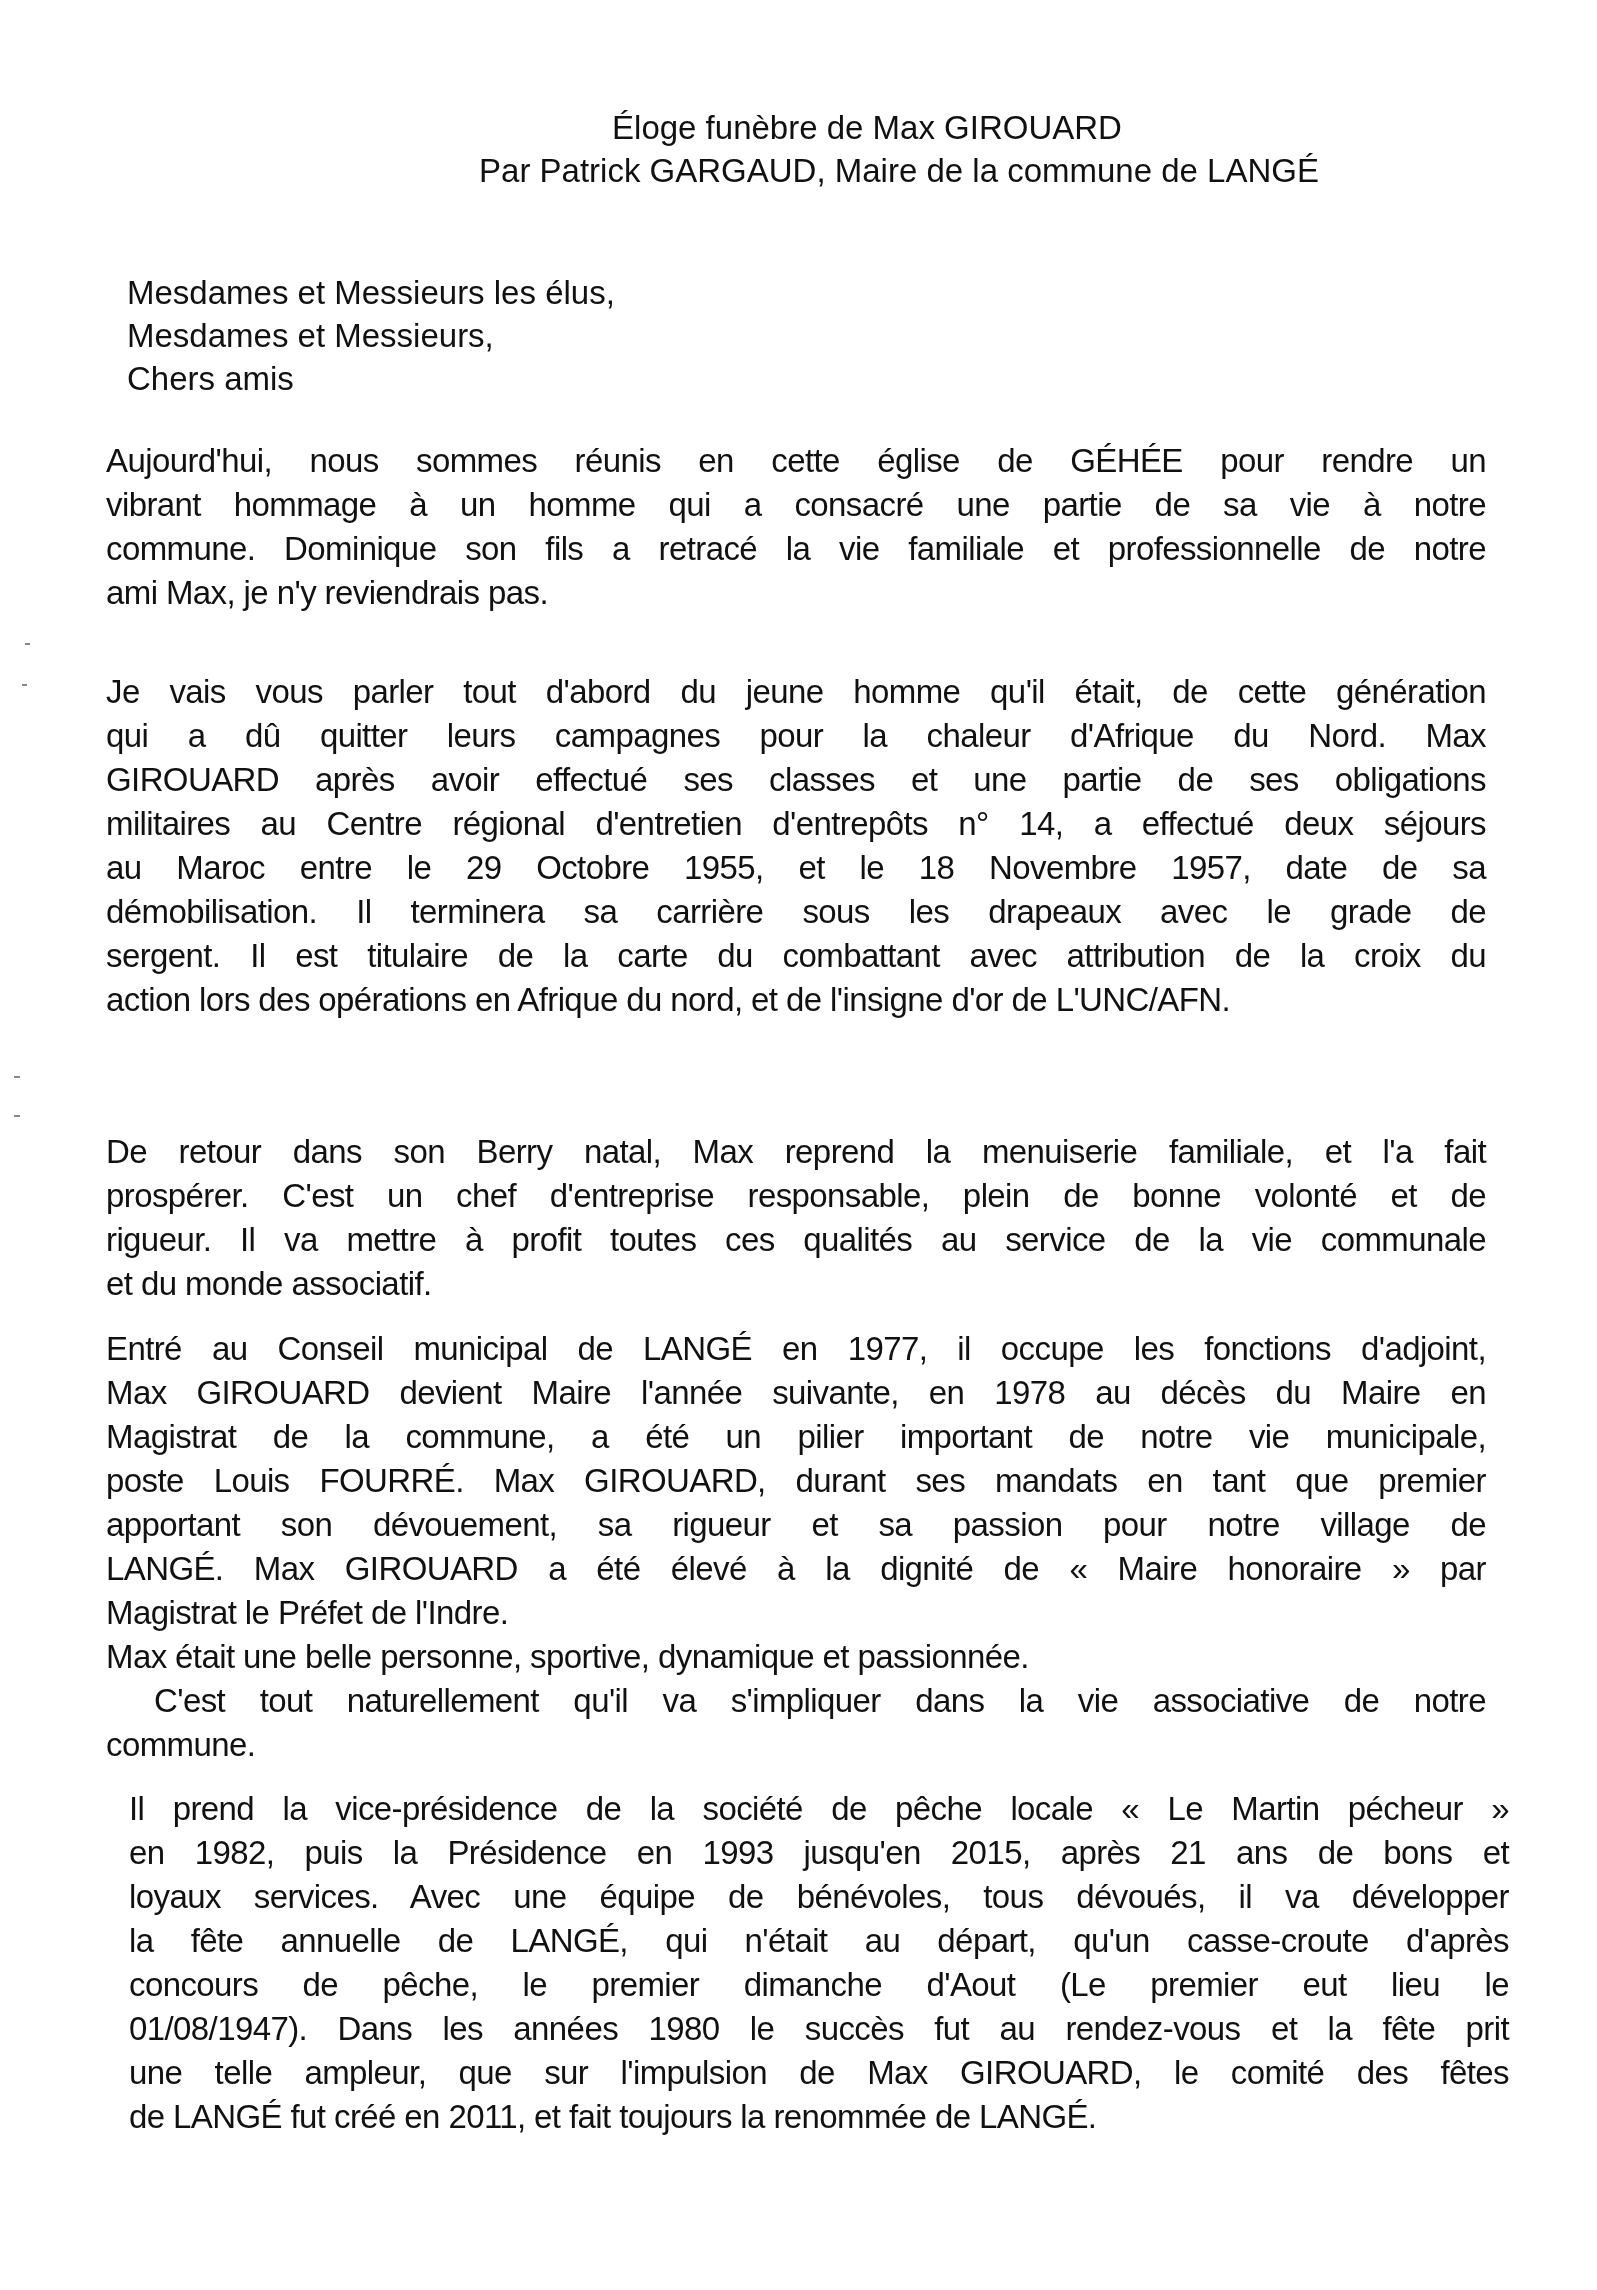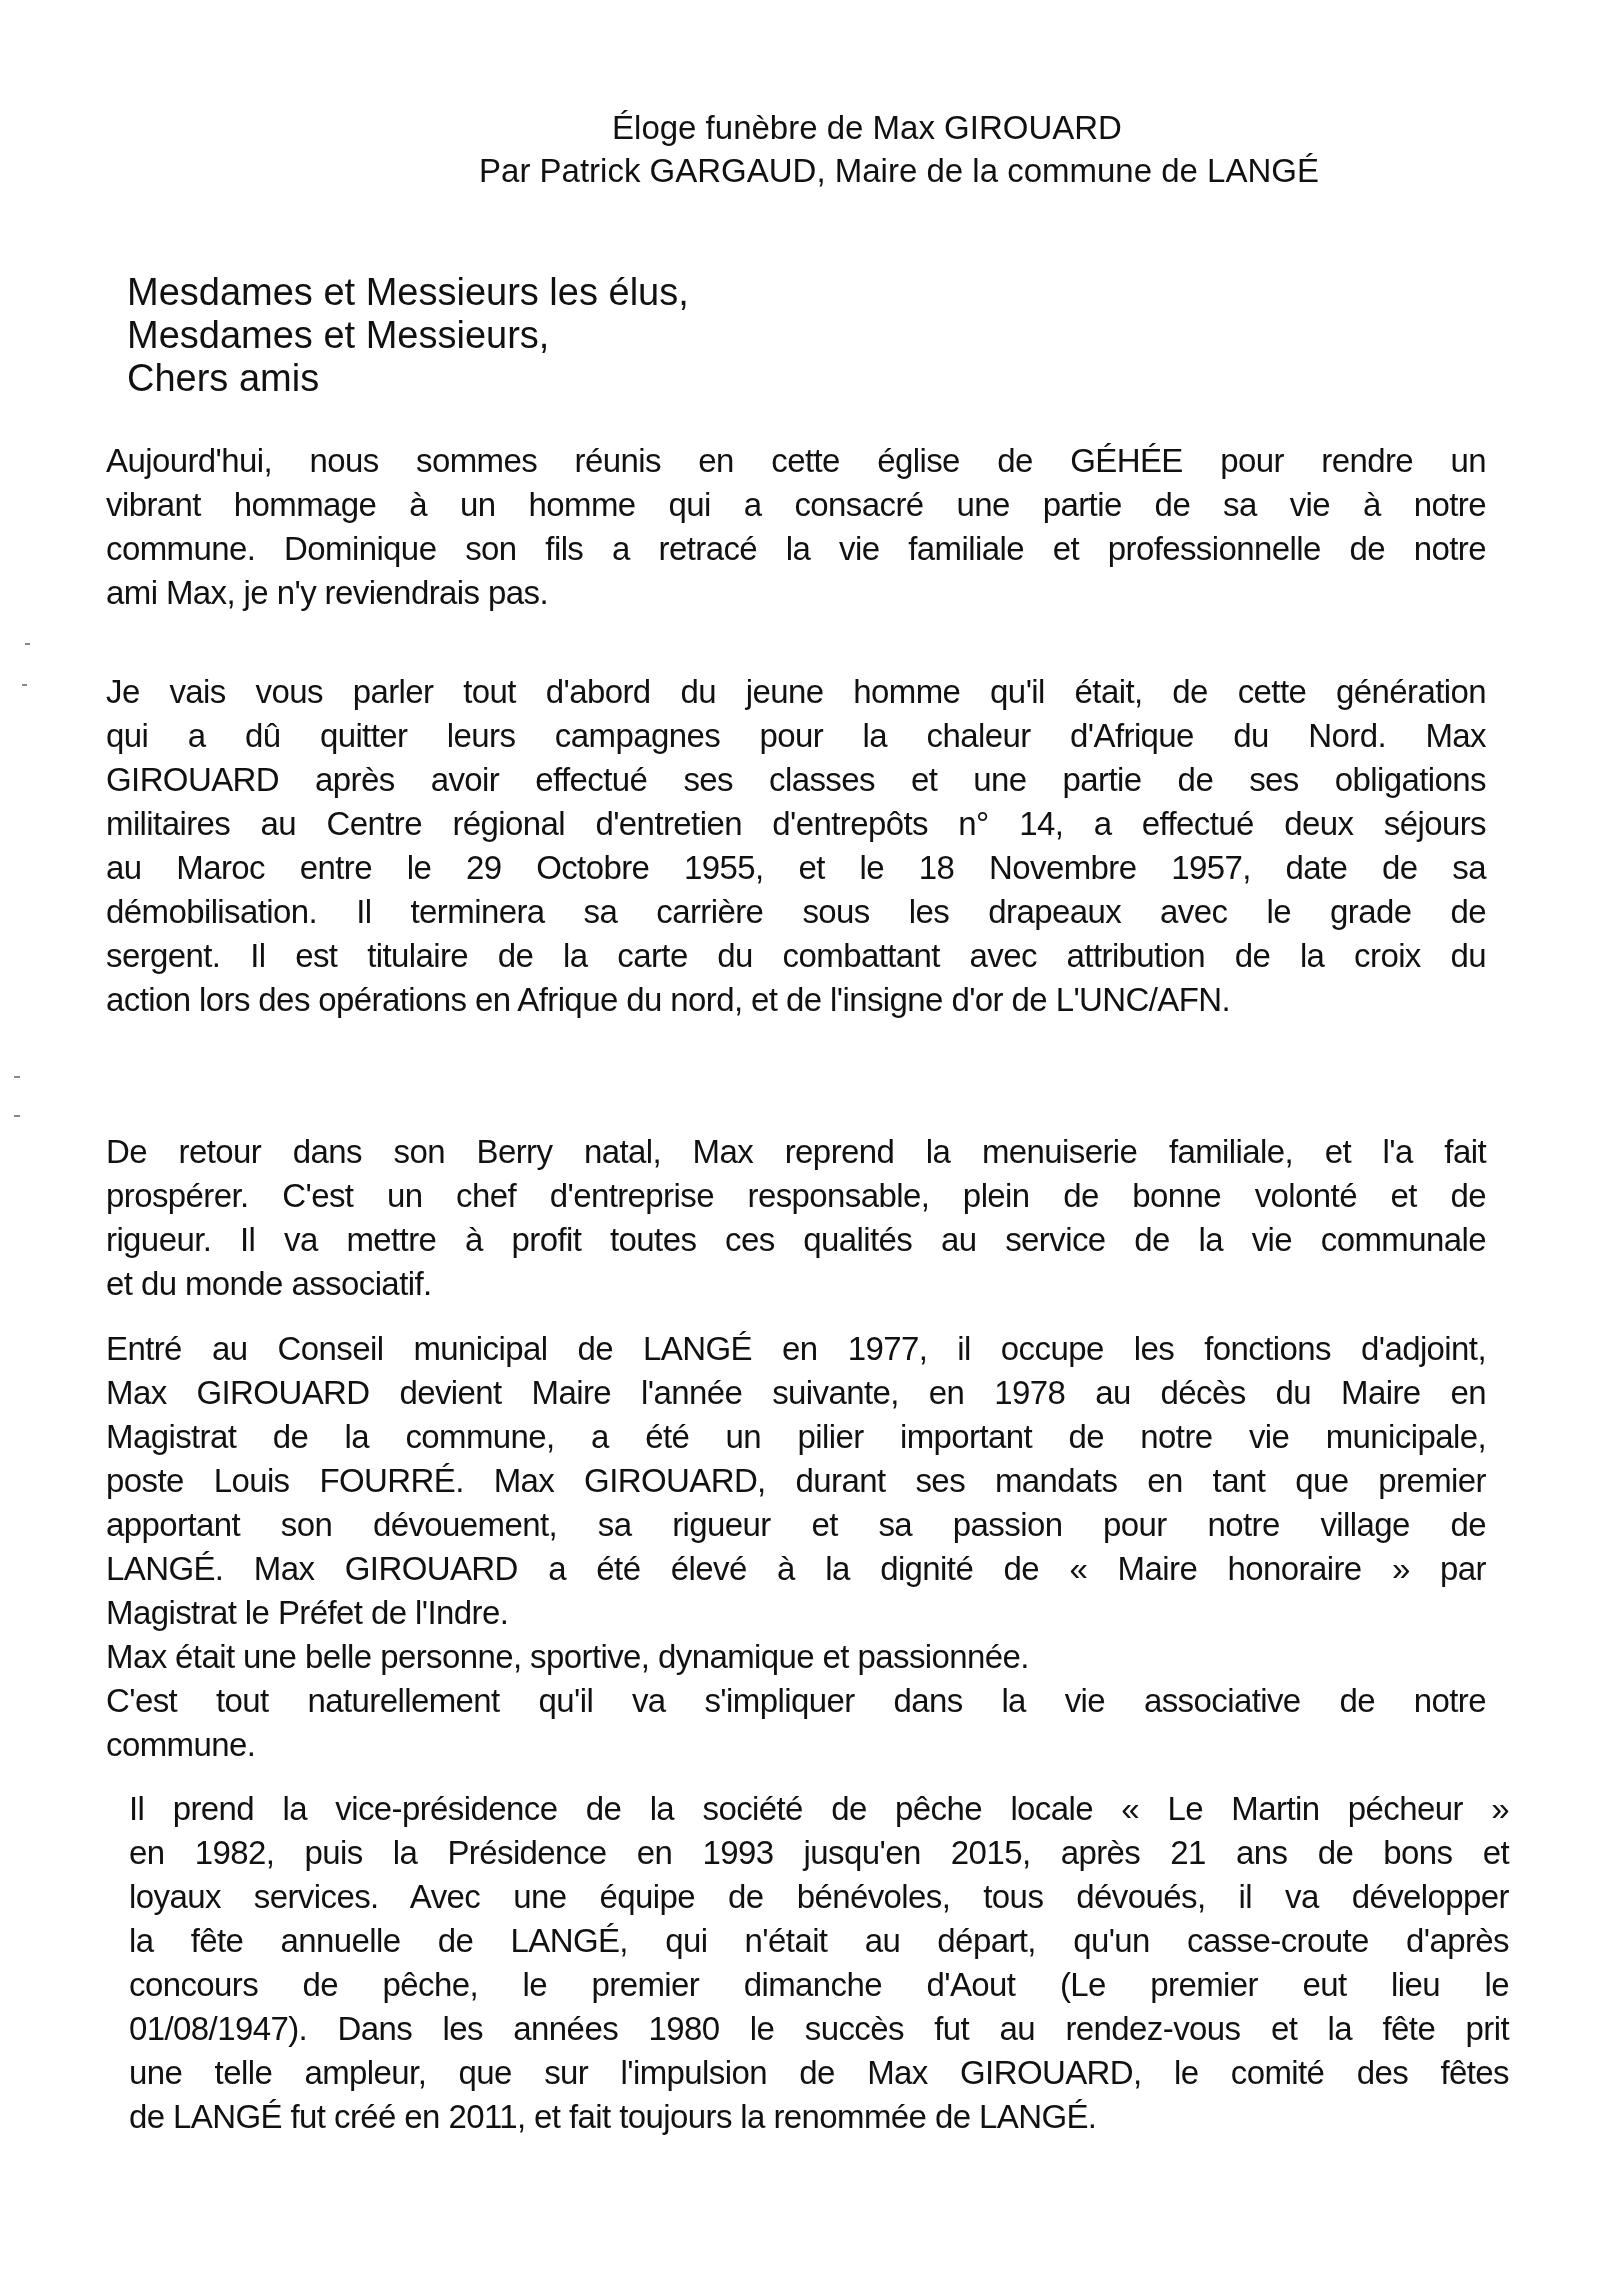--- a/index.html
+++ b/index.html
@@ -15,21 +15,21 @@
       position: absolute; top: 106px; left: 0; width: 1597px;
       text-align: center; font-size: 33px; line-height: 43px;
     }
     .header div { margin-left: 137px; }
     .header .sub { margin-left: 201px; }
     .page {
       position: absolute; left: 106px; width: 1380px;
       font-size: 33px; line-height: 44px;
       letter-spacing: -0.6px;
     }
-    .salutation { left: 127px; top: 271px; font-size: 38px; line-height: 43px; position:absolute; }
+    .salutation { left: 127px; top: 271px; font-size: 33px; line-height: 43px; position:absolute; }
     .salutation div { white-space: nowrap; }
     .para-line { display: block; text-align: justify; text-align-last: justify; white-space: nowrap; }
   </style>
 </head>
 <body>
 
 <div class="scan-mark" style="left:24.5px;top:643px;"></div>
 <div class="scan-mark" style="left:21.6px;top:684px;"></div>
 <div class="scan-mark" style="left:13.7px;top:1076px;"></div>
 <div class="scan-mark" style="left:13.7px;top:1115px;"></div>
@@ -69,21 +69,21 @@
   </div>
 <div class="page" style="top:1327px;">
     <span class="para-line" style="white-space: normal; word-spacing: 0px;">Entré au Conseil municipal de LANGÉ en 1977, il occupe les fonctions d'adjoint,</span>
     <span class="para-line" style="white-space: normal; word-spacing: 0px;">Max GIROUARD devient Maire l'année suivante, en 1978 au décès du Maire en</span>
     <span class="para-line" style="white-space: normal; word-spacing: 0px;">Magistrat de la commune, a été un pilier important de notre vie municipale,</span>
     <span class="para-line" style="white-space: normal; word-spacing: 0px;">poste Louis FOURRÉ. Max GIROUARD, durant ses mandats en tant que premier</span>
     <span class="para-line" style="white-space: normal; word-spacing: 0px;">apportant son dévouement, sa rigueur et sa passion pour notre village de</span>
     <span class="para-line" style="white-space: normal; word-spacing: 0px;">LANGÉ. Max GIROUARD  a été élevé à la dignité de « Maire honoraire » par</span>
     <span class="para-line" style="text-align-last: left; white-space: normal; word-spacing: 0px;">Magistrat le Préfet de l'Indre.</span>
     <span class="para-line" style="text-align-last: left; white-space: normal; word-spacing: 0px;">Max était une belle personne, sportive, dynamique et  passionnée.</span>
-    <span class="para-line" style="white-space: normal; word-spacing: 0px;">C'est tout naturellement qu'il va s'impliquer dans la vie associative de notre</span>
+    <span class="para-line" style="white-space: normal; word-spacing: 0px; margin-left: 48px;">C'est tout naturellement qu'il va s'impliquer dans la vie associative de notre</span>
     <span class="para-line" style="text-align-last: left; white-space: normal; word-spacing: 0px;">commune.</span>
   </div>
 <div class="page" style="top:1787px;margin-left:23px;">
     <span class="para-line" style="white-space: normal; word-spacing: 0px;">Il prend la vice-présidence de la société de pêche locale « Le Martin pécheur »</span>
     <span class="para-line" style="white-space: normal; word-spacing: 0px;">en 1982, puis la Présidence en 1993 jusqu'en 2015, après 21 ans de bons et</span>
     <span class="para-line" style="white-space: normal; word-spacing: 0px;">loyaux services. Avec une équipe de bénévoles,  tous dévoués, il va développer</span>
     <span class="para-line" style="white-space: normal; word-spacing: 0px;">la fête annuelle de LANGÉ, qui n'était au départ,  qu'un casse-croute d'après</span>
     <span class="para-line" style="white-space: normal; word-spacing: 0px;">concours de pêche, le premier dimanche d'Aout (Le premier eut lieu le</span>
     <span class="para-line" style="white-space: normal; word-spacing: 0px;">01/08/1947). Dans les années 1980 le succès fut au rendez-vous et la fête prit</span>
     <span class="para-line" style="white-space: normal; word-spacing: 0px;">une telle ampleur, que sur l'impulsion de Max GIROUARD, le comité des fêtes</span>

